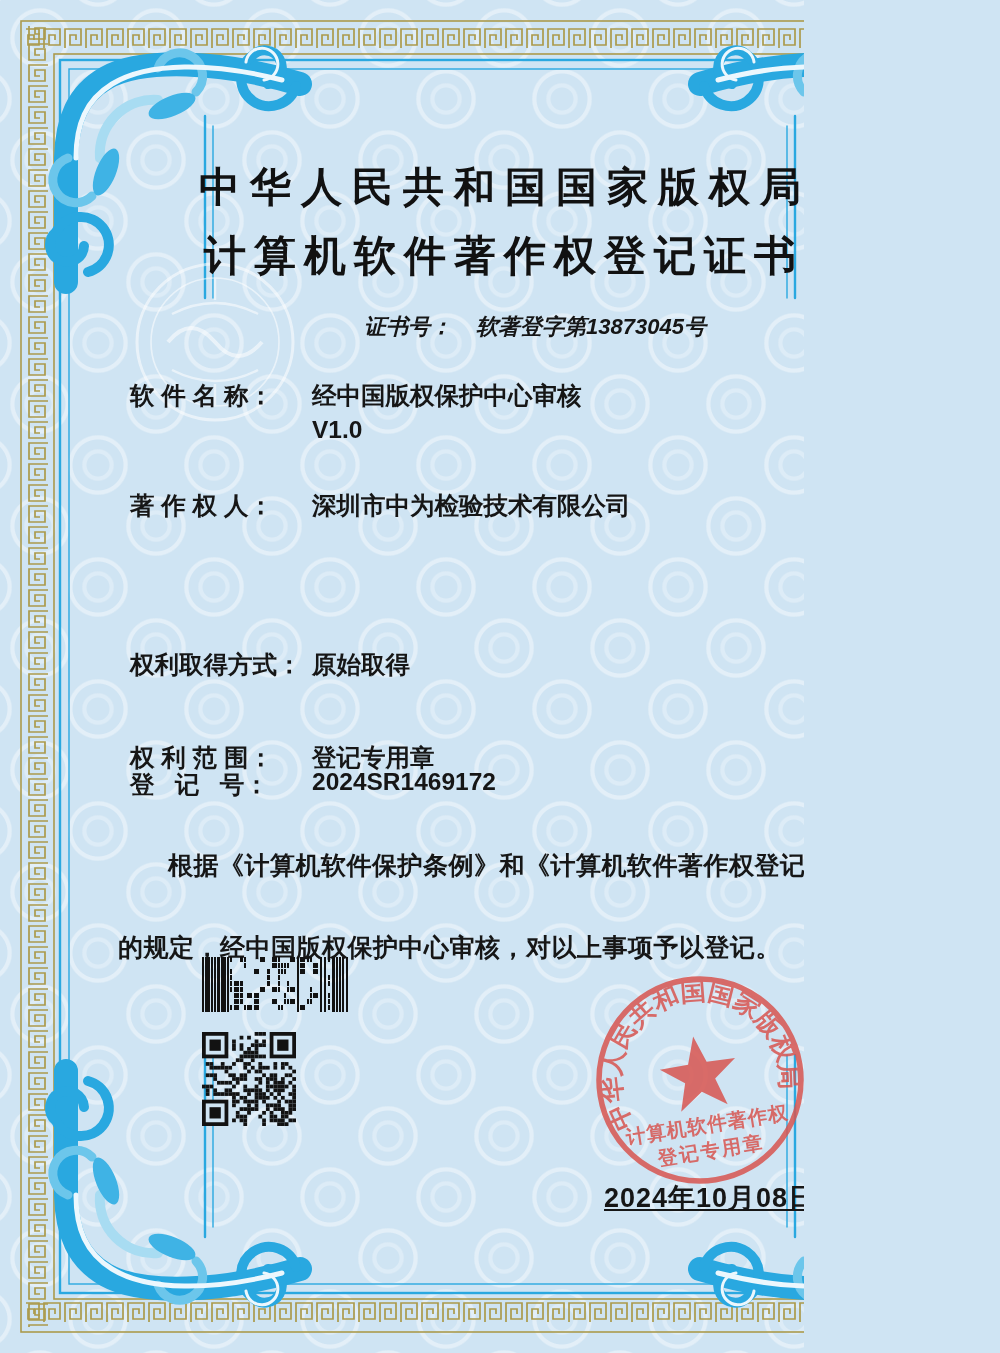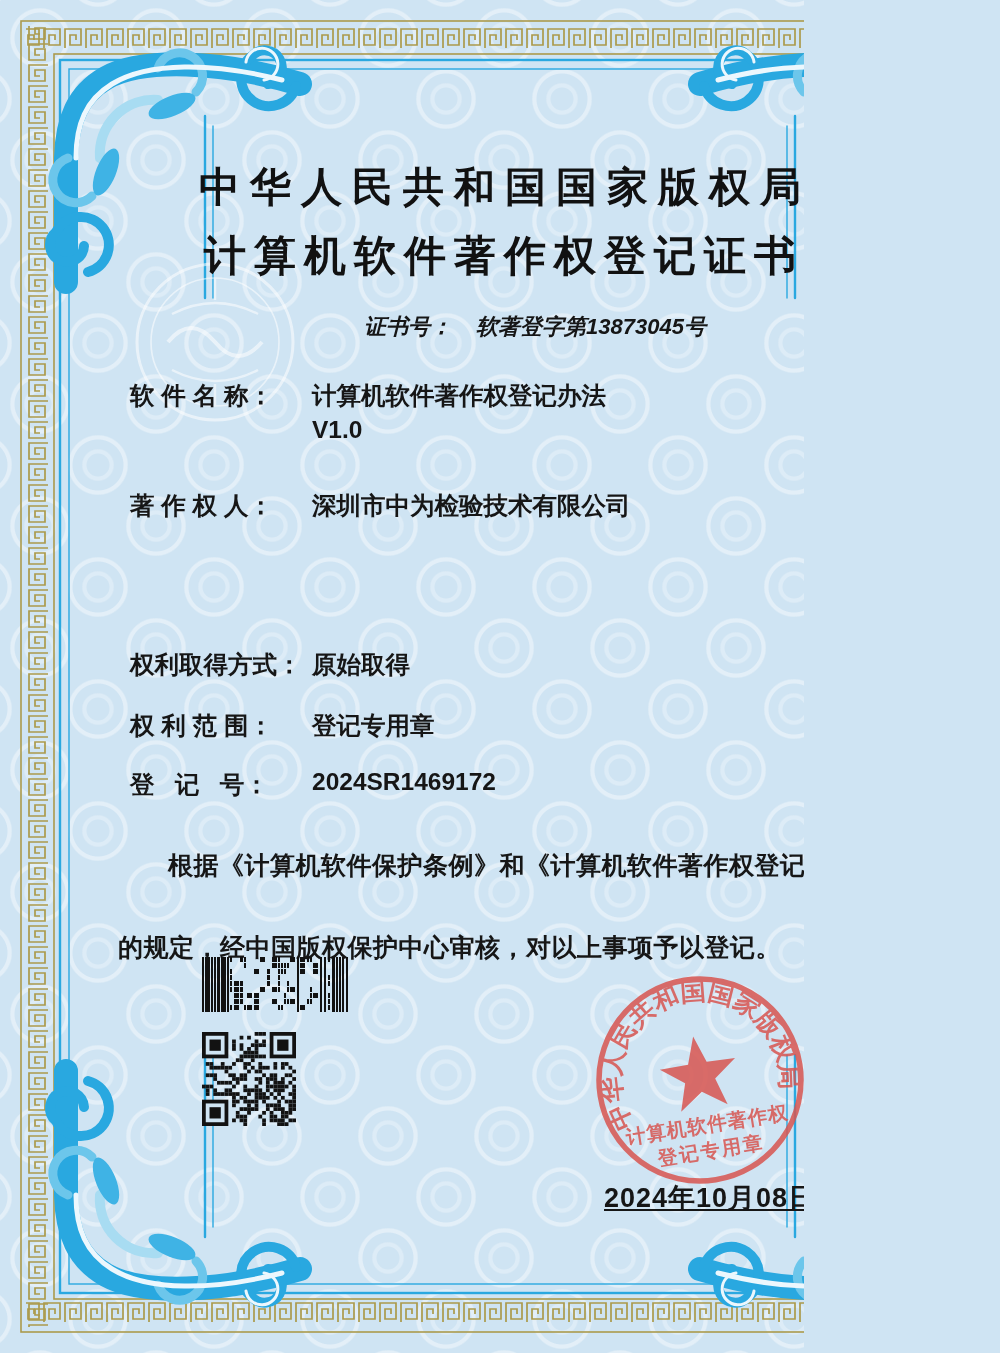--- a/index.html
+++ b/index.html
@@ -102,34 +102,34 @@
     </g>
   </svg>
 
   <div class="title title1">中华人民共和国国家版权局</div>
   <div class="title title2">计算机软件著作权登记证书</div>
 
   <div class="certno"><span>证书号：</span><span class="gap"></span><span>软著登字第13873045号</span></div>
 
   <div class="row" style="top:379px;">
     <span class="label">软 件 名 称：</span>
-    <span class="value">计算机软件著作权登记办法</span>
+    <span class="value">经中国版权保护中心审核</span>
   </div>
   <div class="row" style="top:416px;">
     <span class="value">V1.0</span>
   </div>
   <div class="row" style="top:489px;">
     <span class="label">著 作 权 人：</span>
     <span class="value">深圳市中为检验技术有限公司</span>
   </div>
   <div class="row" style="top:648px;">
     <span class="label">权利取得方式：</span>
     <span class="value">原始取得</span>
   </div>
-  <div class="row" style="top:709px;">
+  <div class="row" style="top:741px;">
     <span class="label">权 利 范 围：</span>
     <span class="value">登记专用章</span>
   </div>
   <div class="row" style="top:768px;">
     <span class="label">登   记   号：</span>
     <span class="value">2024SR1469172</span>
   </div>
 
   <p class="statement">根据《计算机软件保护条例》和《计算机软件著作权登记办法》的规定，经中国版权保护中心审核，对以上事项予以登记。</p>
 

